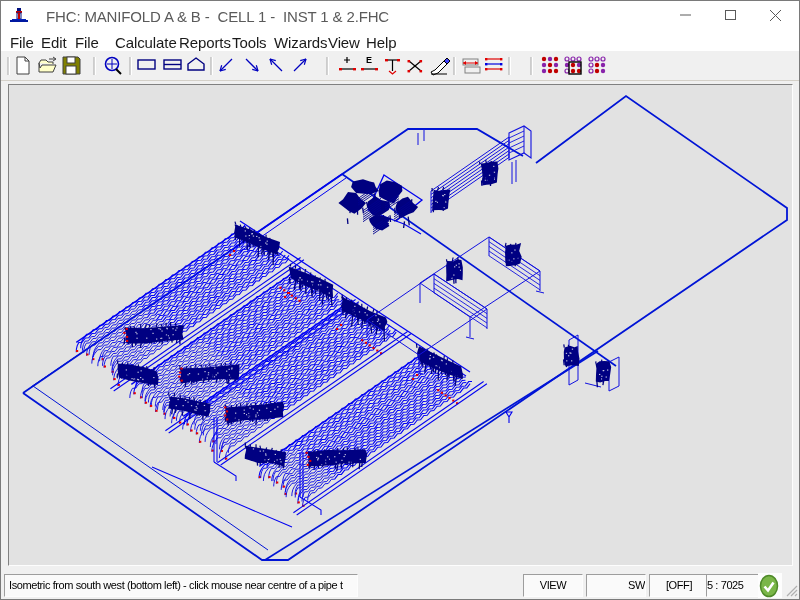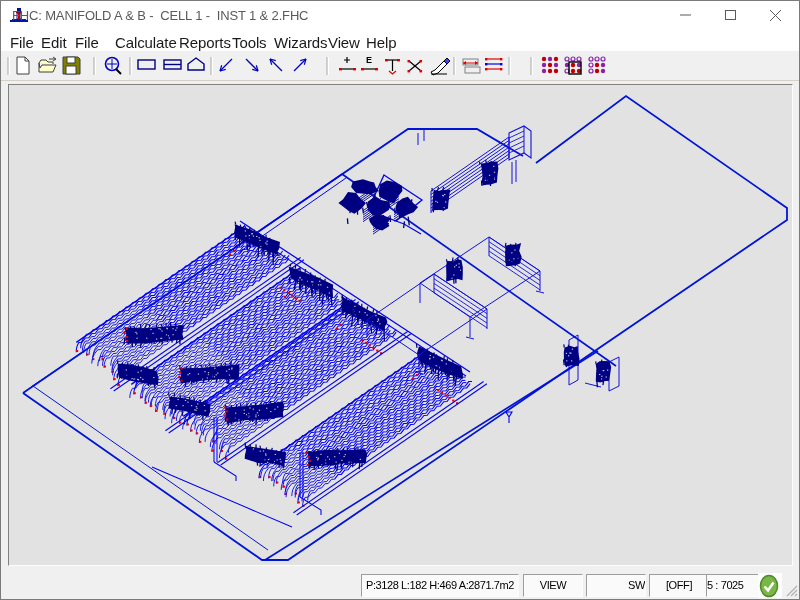--- a/index.html
+++ b/index.html
@@ -1,17 +1,17 @@
 <!DOCTYPE html>
 <html><head><meta charset="utf-8"><style>
 *{margin:0;padding:0;box-sizing:border-box}
 body{width:800px;height:600px;font-family:"Liberation Sans",sans-serif;background:#fff;position:relative;overflow:hidden}
 .win{position:absolute;left:0;top:0;width:800px;height:600px;border:1px solid #7a7a7a;background:#f0f0f0}
 .top{position:absolute;left:1px;top:1px;width:798px;height:50px;background:#fff}
-.title .txt{position:absolute;left:12px;top:8px;font-size:13px;color:#5a5a5a;letter-spacing:-0.15px}
+.title .txt{position:absolute;left:46px;top:8px;font-size:15px;color:#5a5a5a;letter-spacing:-0.15px}
 .menu span{position:absolute;top:34px;font-size:15px;color:#1a1a1a;letter-spacing:-0.1px}
 .toolbar{position:absolute;left:1px;top:51px;width:798px;height:30px;background:#f0f0f0;border-bottom:1px solid #d4d0c8}
 .canvas{position:absolute;left:8px;top:84px;width:785px;height:482px;background:#e2e2e2;border-top:1px solid #808080;border-left:1px solid #808080;border-right:1px solid #fdfdfd;border-bottom:1px solid #fdfdfd}
 .status{position:absolute;left:1px;top:570px;width:798px;height:29px;background:#f0f0f0}
 .panel{position:absolute;top:4px;height:23px;border:1px solid;border-color:#9d9d9d #fdfdfd #fdfdfd #9d9d9d;background:#fafafa;font-size:11px;letter-spacing:-0.4px;color:#000;line-height:21px;white-space:nowrap;overflow:hidden}
 </style></head><body>
 <div class="win"></div>
 <div class="top"></div>
 <div class="title">
  <svg width="22" height="22" style="position:absolute;left:8px;top:5px" viewBox="0 0 22 22">
@@ -1102,21 +1102,21 @@
       <path d="M592.5 278.2 l0.3 -3.6" stroke="#000082" stroke-width="1.2" fill="none"></path>
       <line x1="205" y1="332" x2="205" y2="377" stroke="#0000f2" stroke-width="1.05"></line>
       <line x1="208" y1="332" x2="208" y2="377" stroke="#0000f2" stroke-width="1.05"></line>
       <path d="M205 377 L227 391 L227 396" fill="none" stroke="#0000f2" stroke-width="1.05"></path>
       <line x1="143" y1="382" x2="283" y2="442" stroke="#0000f2" stroke-width="1.05"></line>
       <line x1="291" y1="367" x2="291" y2="412" stroke="#0000f2" stroke-width="1.05"></line>
       <line x1="294" y1="367" x2="294" y2="412" stroke="#0000f2" stroke-width="1.05"></line>
       <path d="M291 412 L312 425 L312 430" fill="none" stroke="#0000f2" stroke-width="1.05"></path>
     </svg></div>
 <div class="status">
- <div class="panel" style="left:360px;width:158px;padding-left:4px">P:3128 L:182 H:469 A:2871.7m2</div>
+ <div class="panel" style="left:3px;width:354px;padding-left:4px">Isometric from south west (bottom left) - click mouse near centre of a pipe t</div>
  <div class="panel" style="left:522px;width:60px;text-align:center">VIEW</div>
  <div class="panel" style="left:585px;width:60px;text-align:right">SW</div>
  <div class="panel" style="left:648px;width:60px;text-align:center">[OFF]</div>
  <div class="panel" style="left:705px;width:53px;text-align:left">5 : 7025</div>
  <svg width="26" height="26" style="position:absolute;left:757px;top:3px">
    <rect x="0" y="0" width="24" height="25" fill="#fdfdfd"></rect>
    <ellipse cx="11" cy="13" rx="8.5" ry="10.5" fill="#7ab648"></ellipse>
    <ellipse cx="11" cy="13" rx="8.5" ry="10.5" fill="none" stroke="#4e8a28" stroke-width="1.5"></ellipse>
    <path d="M6.5 13.5 l3.5 4 l5.5 -8" stroke="#fff" stroke-width="2.6" fill="none"></path>
  </svg>

